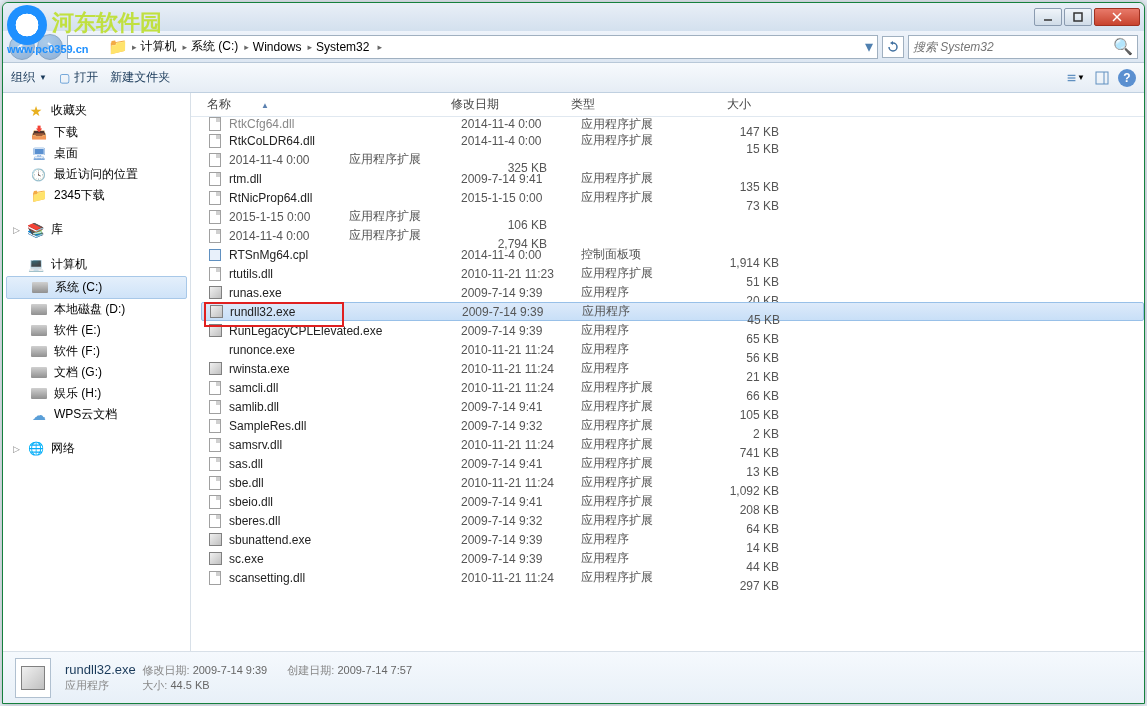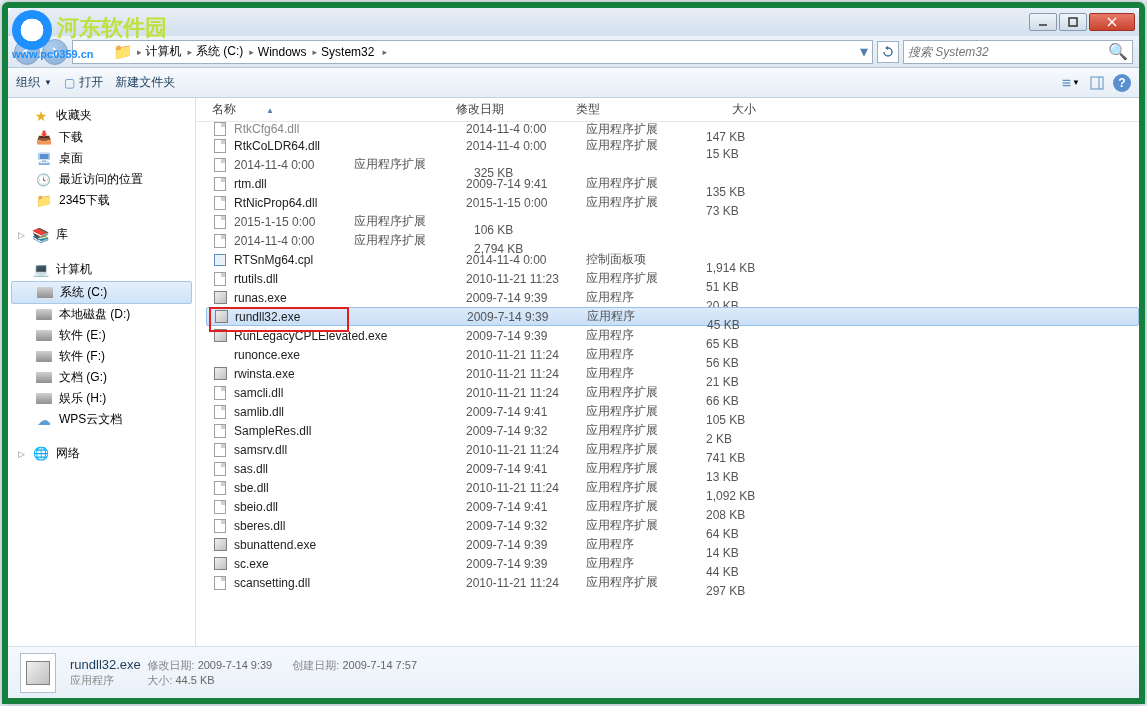--- a/index.html
+++ b/index.html
@@ -1,18 +1,18 @@
 <!DOCTYPE html>
 <html><head>
 <meta charset="utf-8">
 <style>
 * { margin: 0; padding: 0; box-sizing: border-box; font-family: "Microsoft YaHei", "Segoe UI", Tahoma, sans-serif; }
 body { background: #e8f0f8; padding: 2px; width: 1147px; height: 706px; overflow: hidden; }
 
-.window { width: 100%; height: 100%; background: #fff; border: 6px solid #15803d; border-radius: 6px 6px 0 0; display: flex; flex-direction: column; box-shadow: 0 0 8px rgba(0,0,0,.3); position: relative; }
+.window { width: 100%; height: 100%; background: #fff; border: 1px solid #15803d; border-radius: 6px 6px 0 0; display: flex; flex-direction: column; box-shadow: 0 0 8px rgba(0,0,0,.3); position: relative; }
 
 
 .watermark { position: absolute; top: 2px; left: 4px; z-index: 10; font-size: 18px; font-weight: bold; color: #d85a00; pointer-events: none; }
 .watermark .logo-circle { display:inline-block; width:40px; height:40px; border-radius:50%; background: radial-gradient(circle, #fff 40%, #1e90ff 41%, #1e90ff 100%); position:relative; vertical-align:middle; }
 .watermark .txt1 { font-size: 22px; color: #c0e040; font-weight:bold; }
 .watermark .txt2 { display:block; font-size:11px; color:#1e90ff; margin-top:-2px; }
 
 
 .titlebar { height: 28px; background: linear-gradient(to bottom, #e9eff7, #d3e0ee); display: flex; align-items: center; justify-content: flex-end; padding: 0 4px; border-radius: 6px 6px 0 0; }
 .win-btn { width: 28px; height: 18px; margin-left: 2px; border: 1px solid #8a9bb0; border-radius: 2px; background: linear-gradient(to bottom, #f0f5fa, #d0dce8); display: flex; align-items: center; justify-content: center; cursor: pointer; }
@@ -71,21 +71,21 @@
 .col-size { width: 80px; text-align: right; padding-right: 20px; }
 .sort-arrow { font-size: 8px; color: #5a80b0; margin-left: 30px; }
 .file-list { flex: 1; overflow-y: auto; padding-left: 10px; }
 .file-row { height: 19px; display: flex; align-items: center; font-size: 12px; color: #222; cursor: pointer; }
 .file-row.selected { background: linear-gradient(to bottom, #ddeafa, #c8dff7); border:1px solid #98c0e8; border-radius:2px; }
 .file-row.partial { color:#888; height:14px; }
 .file-row .fico { width: 16px; height: 16px; margin: 0 6px 0 6px; display:inline-flex; align-items:center; justify-content:center; font-size:12px; }
 .file-row .fname { width: 232px; }
 .file-row .fdate { width: 120px; color:#555; }
 .file-row .ftype { width: 120px; color:#555; }
-.file-row .fsize { width: 78px; text-align: left; color:#555;margin-top:16px; }
+.file-row .fsize { width: 78px; text-align: right; color:#555;margin-top:16px; }
 .highlight-box { position:relative; }
 .highlight-box::before { content:''; position:absolute; left:2px; top:-1px; width:136px; height:21px; border:2px solid #e02020; pointer-events:none; }
 
 .fico-dll { border:1px solid #a0a0a0; background:#fff; width:12px; height:14px; position:relative; }
 .fico-dll::after { content:''; position:absolute; right:0; top:0; width:4px; height:4px; background:#d0d0d0; }
 .fico-exe { width:13px; height:13px; background:linear-gradient(135deg,#f0f0f0,#c0c0c0); border:1px solid #808080; }
 .fico-cpl { width:12px; height:12px; background:#e8f0fa; border:1px solid #6090c0; }
 .fico-app { color:#d8a030; }
 
 

